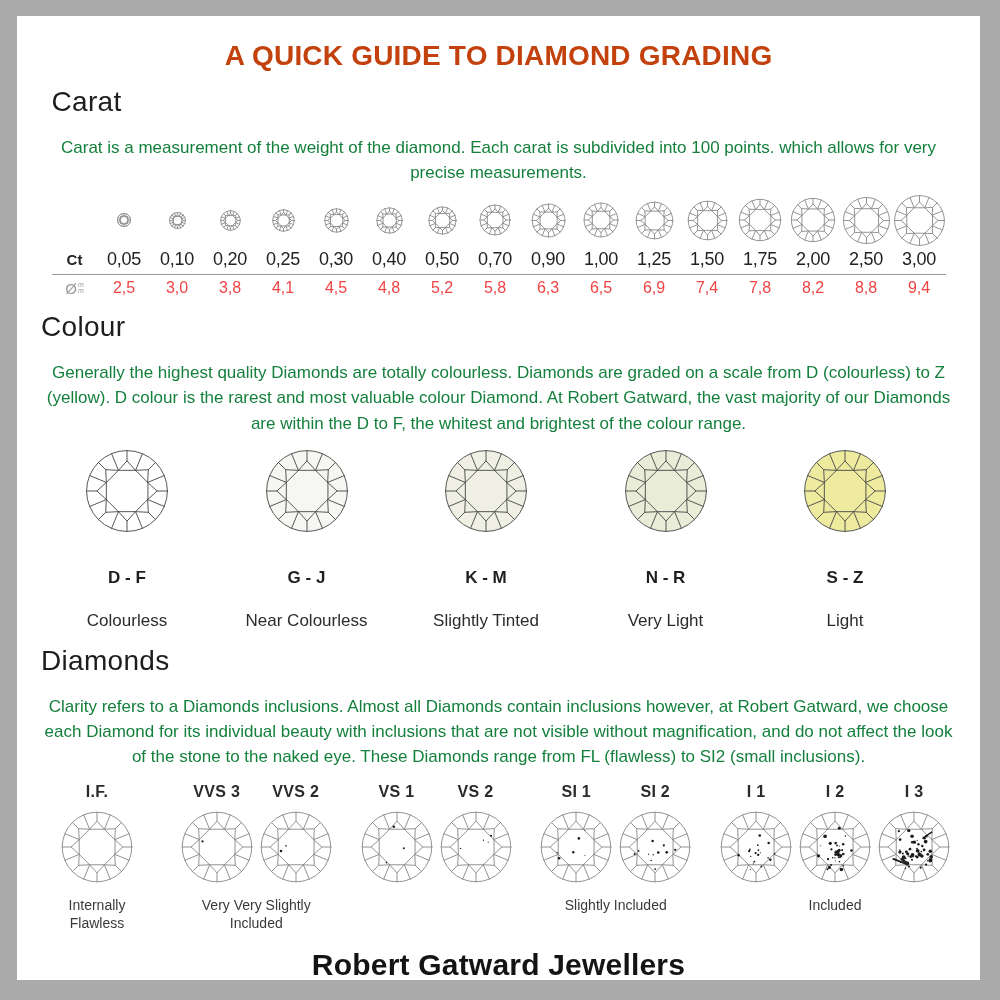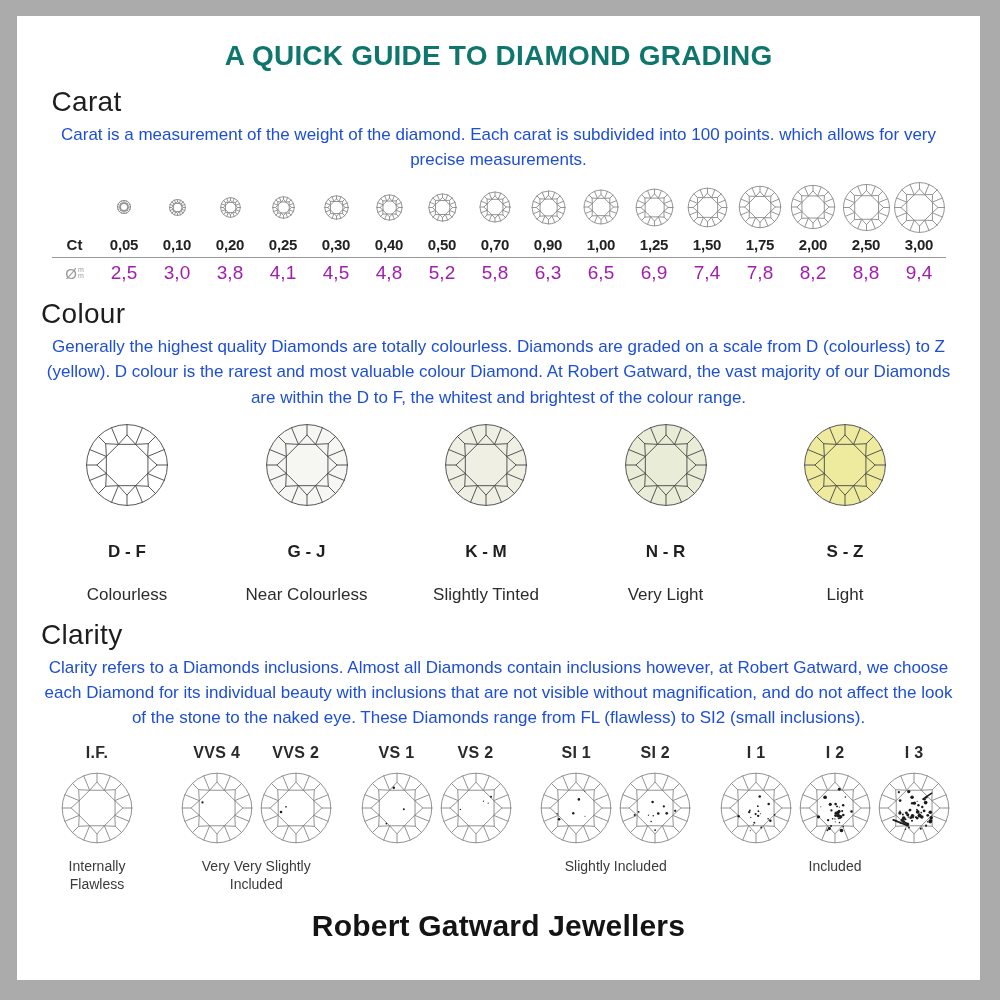--- a/index.html
+++ b/index.html
@@ -1,34 +1,34 @@
 <!DOCTYPE html>
 <html><head>
 <meta charset="utf-8">
 <style>
   html,body{margin:0;padding:0;}
   body{font-family:"Liberation Sans",sans-serif;color:#2b2b2b;background:#ababab;}
   .frame{width:1000px;height:1000px;box-sizing:border-box;background:#ababab;padding:16px 20px 20px 17px;}
   .page{background:#ffffff;width:100%;height:100%;box-sizing:border-box;padding:12px 24px 6px;
         display:flex;flex-direction:column;align-items:center;overflow:hidden;}
-  h1.title{font-size:28px;font-weight:bold;letter-spacing:.2px;margin:12px 0 0;color:#0f766e;text-align:center;}
+  h1.title{font-size:28px;font-weight:bold;letter-spacing:.2px;margin:12px 0 0;color:#c2410c;text-align:center;}
   h2.section-heading{font-size:28px;font-weight:400;margin:14px 0 4px;color:#1d1d1d;text-align:left;letter-spacing:.3px;}
-  p.desc{font-size:17px;line-height:1.48;text-align:center;margin:4px auto 0;color:#1d4ed8;}
+  p.desc{font-size:17px;line-height:1.48;text-align:center;margin:17px auto 0;color:#15803d;}
   .carat-desc{max-width:880px;}
   .colour-desc{max-width:940px;}
   .clarity-desc{max-width:920px;}
 
   .carat-grid{display:grid;grid-template-columns:46px repeat(16,53px);align-items:center;margin-top:6px;}
   .carat-grid .cell{text-align:center;}
   .diamond-cell{height:58px;display:flex;align-items:center;justify-content:center;}
   .ct-label{font-weight:bold;font-size:15px;color:#222;}
-  .ct-val{font-weight:bold;font-size:15px;color:#222;letter-spacing:-0.2px;}
+  .ct-val{font-weight:normal;font-size:18px;color:#222;letter-spacing:-0.2px;}
   .mm-label{font-size:15px;color:#9b9b9b;display:flex;align-items:center;justify-content:center;gap:1px;}
   .mm-unit{display:inline-flex;flex-direction:column;font-size:7px;line-height:6px;color:#9b9b9b;}
-  .mm-val{font-size:19px;color:#a21caf;}
+  .mm-val{font-size:16px;color:#ef4444;}
   .table-rule{grid-column:1/-1;border-top:1.5px solid #9a9a9a;margin:4px 0;}
 
   .colour-row{display:flex;justify-content:space-between;width:890px;margin-top:12px;}
   .colour-item{display:flex;flex-direction:column;align-items:center;width:172px;}
   .colour-range{font-weight:bold;font-size:17px;margin-top:30px;color:#1f1f1f;}
   .colour-label{font-size:17px;margin-top:23px;color:#2c2c2c;}
 
   .clarity-row{display:flex;justify-content:space-between;width:910px;margin-top:14px;align-items:flex-start;}
   .clarity-group{display:flex;flex-direction:column;align-items:center;}
   .clarity-stones{display:flex;gap:5px;}
@@ -736,21 +736,21 @@
                 <polyline points="59.95,74.02 74.75,74.75 74.02,59.95"></polyline>
                 <line x1="74.75" y1="74.75" x2="83.23" y2="83.23"></line>
               </svg></div>
             <div class="colour-range">S - Z</div>
             <div class="colour-label">Light</div>
           </div>
         </div>
     </section>
 
     <section>
-      <h2 class="section-heading">Clarity</h2>
+      <h2 class="section-heading">Diamonds</h2>
       <p class="desc clarity-desc">Clarity refers to a Diamonds inclusions. Almost all Diamonds contain inclusions however, at Robert Gatward, we choose each Diamond for its individual beauty with inclusions that are not visible without magnification, and do not affect the look of the stone to the naked eye. These Diamonds range from FL (flawless) to SI2 (small inclusions).</p>
       <div class="clarity-row" id="clarity-row">
           <div class="clarity-group">
             <div class="clarity-stones">
               <div class="stone-col">
                 <div class="clarity-code">I.F.</div>
                 <div><svg width="74" height="74" viewBox="0 0 100 100" fill="none" stroke="#8c8c8c" stroke-width="1.28" stroke-linejoin="round" stroke-linecap="round" xmlns="http://www.w3.org/2000/svg">
                     <circle cx="50" cy="50" r="47" fill="#ffffff"></circle>
                     <polygon points="74.02,40.05 59.95,25.98 40.05,25.98 25.98,40.05 25.98,59.95 40.05,74.02 59.95,74.02 74.02,59.95"></polygon>
                     <line x1="74.02" y1="40.05" x2="93.42" y2="32.01"></line>
@@ -778,21 +778,21 @@
                     <polyline points="59.95,74.02 74.75,74.75 74.02,59.95"></polyline>
                     <line x1="74.75" y1="74.75" x2="83.23" y2="83.23"></line>
                   </svg></div>
               </div>
             </div>
             <div class="clarity-group-desc">Internally Flawless</div>
           </div>
           <div class="clarity-group">
             <div class="clarity-stones">
               <div class="stone-col">
-                <div class="clarity-code">VVS 4</div>
+                <div class="clarity-code">VVS 3</div>
                 <div><svg width="74" height="74" viewBox="0 0 100 100" fill="none" stroke="#8c8c8c" stroke-width="1.28" stroke-linejoin="round" stroke-linecap="round" xmlns="http://www.w3.org/2000/svg">
                     <circle cx="50" cy="50" r="47" fill="#ffffff"></circle>
                     <polygon points="74.02,40.05 59.95,25.98 40.05,25.98 25.98,40.05 25.98,59.95 40.05,74.02 59.95,74.02 74.02,59.95"></polygon>
                     <line x1="74.02" y1="40.05" x2="93.42" y2="32.01"></line>
                     <polyline points="74.02,59.95 85.00,50.00 74.02,40.05"></polyline>
                     <line x1="85.00" y1="50.00" x2="97.00" y2="50.00"></line>
                     <line x1="59.95" y1="25.98" x2="67.99" y2="6.58"></line>
                     <polyline points="74.02,40.05 74.75,25.25 59.95,25.98"></polyline>
                     <line x1="74.75" y1="25.25" x2="83.23" y2="16.77"></line>
                     <line x1="40.05" y1="25.98" x2="32.01" y2="6.58"></line>

